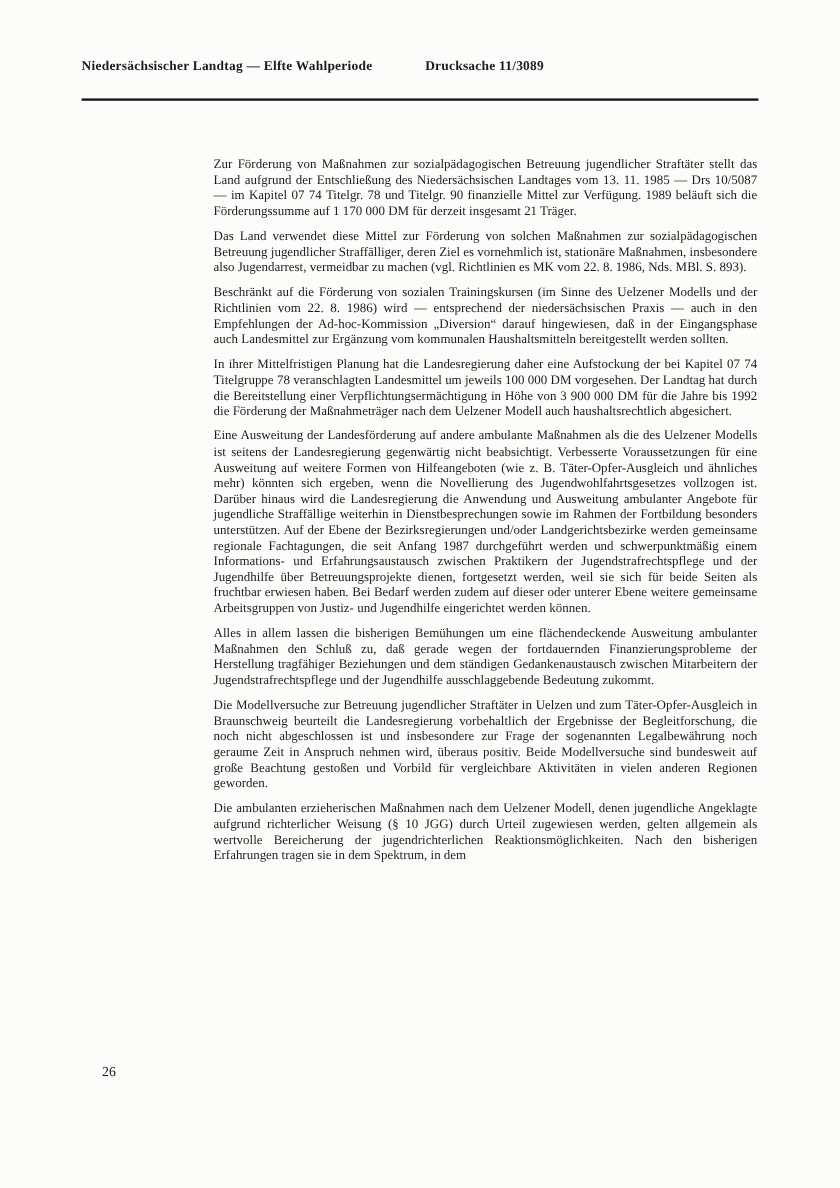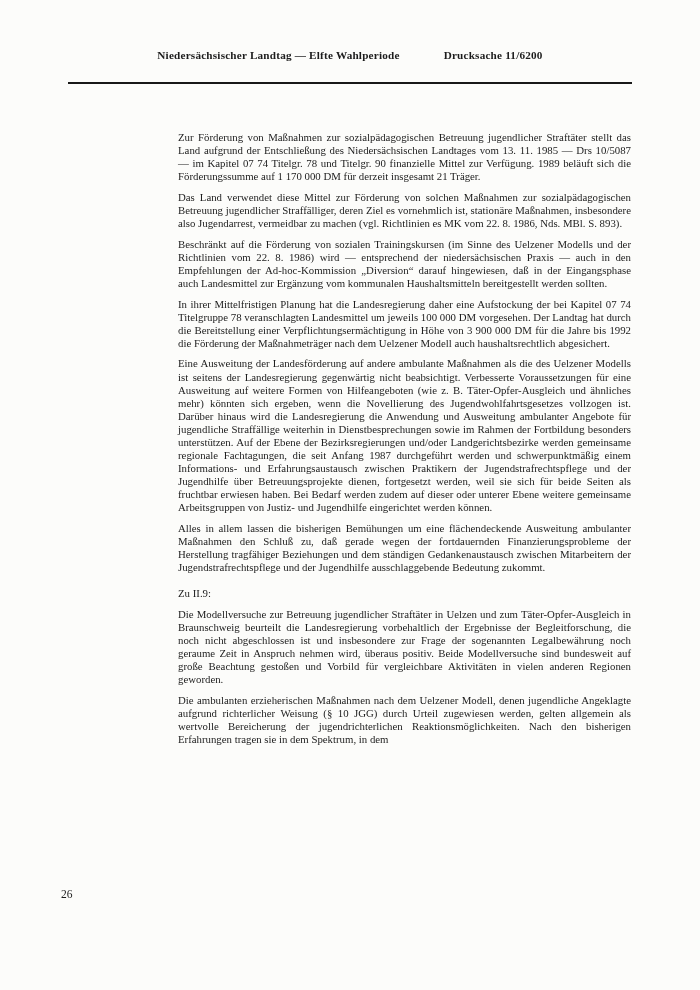--- a/index.html
+++ b/index.html
@@ -16,21 +16,21 @@
     color: #1c1c1c;
     font-family: "Liberation Serif", "DejaVu Serif", serif;
     overflow: hidden;
   }
   .page-header {
     position: absolute;
     top: 49px;
     left: 68px;
     right: 68px;
     display: flex;
-    justify-content: center;
+    justify-content: flex-start;
     align-items: baseline;
     font-size: 11.2px;
     font-weight: bold;
     letter-spacing: 0.2px;
     gap: 44px;
   }
   .header-rule {
     position: absolute;
     top: 82px;
     left: 68px;
@@ -54,46 +54,45 @@
   .doc-body p {
     margin: 0 0 7.5px 0;
   }
   .section-heading {
     margin-top: 13px !important;
     margin-bottom: 7.5px !important;
     text-align: left;
   }
   .page-number {
     position: absolute;
-    left: 61px;
+    left: 85px;
     top: 888px;
     font-size: 11.5px;
   }
 </style>
 </head>
 <body>
 
 <div class="page">
 
   <header class="page-header">
     <span>Niedersächsischer Landtag — Elfte Wahlperiode</span>
-    <span>Drucksache 11/6200</span>
+    <span>Drucksache 11/3089</span>
   </header>
 
   <hr class="header-rule">
 
   <main class="doc-body">
     <p>Zur Förderung von Maßnahmen zur sozialpädagogischen Betreuung jugendlicher Straftäter stellt das Land aufgrund der Entschließung des Niedersächsischen Landtages vom 13. 11. 1985 — Drs 10/5087 — im Kapitel 07 74 Titelgr. 78 und Titelgr. 90 finanzielle Mittel zur Verfügung. 1989 beläuft sich die Förderungssumme auf 1 170 000 DM für derzeit insgesamt 21 Träger.</p>
     <p>Das Land verwendet diese Mittel zur Förderung von solchen Maßnahmen zur sozialpädagogischen Betreuung jugendlicher Straffälliger, deren Ziel es vornehmlich ist, stationäre Maßnahmen, insbesondere also Jugendarrest, vermeidbar zu machen (vgl. Richtlinien es MK vom 22. 8. 1986, Nds. MBl. S. 893).</p>
     <p>Beschränkt auf die Förderung von sozialen Trainingskursen (im Sinne des Uelzener Modells und der Richtlinien vom 22. 8. 1986) wird — entsprechend der niedersächsischen Praxis — auch in den Empfehlungen der Ad-hoc-Kommission „Diversion“ darauf hingewiesen, daß in der Eingangsphase auch Landesmittel zur Ergänzung vom kommunalen Haushaltsmitteln bereitgestellt werden sollten.</p>
     <p>In ihrer Mittelfristigen Planung hat die Landesregierung daher eine Aufstockung der bei Kapitel 07 74 Titelgruppe 78 veranschlagten Landesmittel um jeweils 100 000 DM vorgesehen. Der Landtag hat durch die Bereitstellung einer Verpflichtungsermächtigung in Höhe von 3 900 000 DM für die Jahre bis 1992 die Förderung der Maßnahmeträger nach dem Uelzener Modell auch haushaltsrechtlich abgesichert.</p>
     <p>Eine Ausweitung der Landesförderung auf andere ambulante Maßnahmen als die des Uelzener Modells ist seitens der Landesregierung gegenwärtig nicht beabsichtigt. Verbesserte Voraussetzungen für eine Ausweitung auf weitere Formen von Hilfeangeboten (wie z. B. Täter-Opfer-Ausgleich und ähnliches mehr) könnten sich ergeben, wenn die Novellierung des Jugendwohlfahrtsgesetzes vollzogen ist. Darüber hinaus wird die Landesregierung die Anwendung und Ausweitung ambulanter Angebote für jugendliche Straffällige weiterhin in Dienstbesprechungen sowie im Rahmen der Fortbildung besonders unterstützen. Auf der Ebene der Bezirksregierungen und/oder Landgerichtsbezirke werden gemeinsame regionale Fachtagungen, die seit Anfang 1987 durchgeführt werden und schwerpunktmäßig einem Informations- und Erfahrungsaustausch zwischen Praktikern der Jugendstrafrechtspflege und der Jugendhilfe über Betreuungsprojekte dienen, fortgesetzt werden, weil sie sich für beide Seiten als fruchtbar erwiesen haben. Bei Bedarf werden zudem auf dieser oder unterer Ebene weitere gemeinsame Arbeitsgruppen von Justiz- und Jugendhilfe eingerichtet werden können.</p>
     <p>Alles in allem lassen die bisherigen Bemühungen um eine flächendeckende Ausweitung ambulanter Maßnahmen den Schluß zu, daß gerade wegen der fortdauernden Finanzierungsprobleme der Herstellung tragfähiger Beziehungen und dem ständigen Gedankenaustausch zwischen Mitarbeitern der Jugendstrafrechtspflege und der Jugendhilfe ausschlaggebende Bedeutung zukommt.</p>
 
-    <p class="section-heading">Zu II.9:</p>
 
     <p>Die Modellversuche zur Betreuung jugendlicher Straftäter in Uelzen und zum Täter-Opfer-Ausgleich in Braunschweig beurteilt die Landesregierung vorbehaltlich der Ergebnisse der Begleitforschung, die noch nicht abgeschlossen ist und insbesondere zur Frage der sogenannten Legalbewährung noch geraume Zeit in Anspruch nehmen wird, überaus positiv. Beide Modellversuche sind bundesweit auf große Beachtung gestoßen und Vorbild für vergleichbare Aktivitäten in vielen anderen Regionen geworden.</p>
     <p>Die ambulanten erzieherischen Maßnahmen nach dem Uelzener Modell, denen jugendliche Angeklagte aufgrund richterlicher Weisung (§ 10 JGG) durch Urteil zugewiesen werden, gelten allgemein als wertvolle Bereicherung der jugendrichterlichen Reaktionsmöglichkeiten. Nach den bisherigen Erfahrungen tragen sie in dem Spektrum, in dem</p>
   </main>
 
   <div class="page-number">26</div>
 
 </div>
 
 </body></html>

